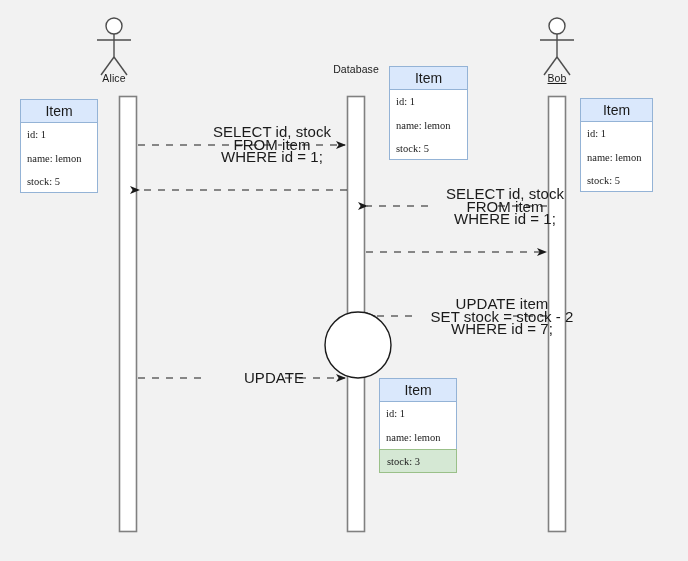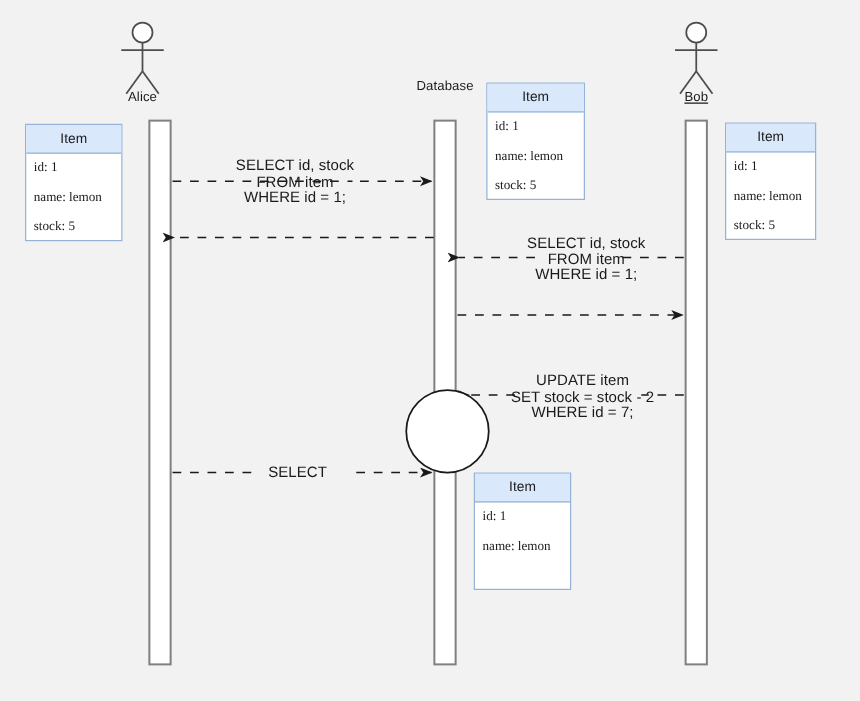--- a/index.html
+++ b/index.html
@@ -46,21 +46,21 @@
     font-size: 10.5px;
     color: #1a1a1a;
   }
   .entity-header {
     height: 23px;
     line-height: 23px;
     text-align: center;
     background: #dae8fc;
     border-bottom: 1px solid #94b3d6;
     box-sizing: border-box;
-    font-size: 11px;
+    font-size: 14px;
   }
   .entity-row {
     height: 23.5px;
     line-height: 23.5px;
     padding-left: 6px;
     box-sizing: border-box;
     font-size: 10.5px;
     white-space: nowrap;
     font-family: Liberation Serif, serif;
   }
@@ -70,27 +70,28 @@
     border-bottom: 1px solid #9ac089;
     margin-left: -1px;
     margin-right: -1px;
     padding-left: 7px;
     border-left: 1px solid #9ac089;
     border-right: 1px solid #9ac089;
   }
   
   .msg-label {
     position: absolute;
-    font-size: 12px;
+    font-size: 15px;
     color: #1a1a1a;
     text-align: center;
     white-space: pre;
     line-height: 12.5px;
     transform: translate(-50%, -50%);
     letter-spacing: 0.05px;
+    margin-left: 36px;
   }
 </style>
 </head>
 <body>
 
 <div id="canvas">
 
   <svg class="svg-layer" width="688" height="561">
     <defs>
       <marker id="arrR" markerWidth="10" markerHeight="10" refX="9" refY="4" orient="auto" markerUnits="userSpaceOnUse">
@@ -180,26 +181,27 @@
     <div class="entity-header">Item</div>
     <div class="entity-row">id: 1</div>
     <div class="entity-row">name: lemon</div>
     <div class="entity-row">stock: 5</div>
   </div>
 
   <div class="entity-box" style="left:379px; top:378px; width:78px; height:94px;">
     <div class="entity-header">Item</div>
     <div class="entity-row">id: 1</div>
     <div class="entity-row">name: lemon</div>
+    <div class="entity-row highlight">stock: 3</div>
   </div>
 
   <div class="msg-label" style="left:236px; top:145px;">SELECT id, stock
 FROM item
 WHERE id = 1;</div>
   <div class="msg-label" style="left:469px; top:207px;">SELECT id, stock
 FROM item
 WHERE id = 1;</div>
   <div class="msg-label" style="left:466px; top:317px;">UPDATE item
 SET stock = stock - 2
 WHERE id = 7;</div>
-  <div class="msg-label" style="left:238px; top:378px;">SELECT</div>
+  <div class="msg-label" style="left:238px; top:378px;">UPDATE</div>
 
 </div>
 
 </body></html>

